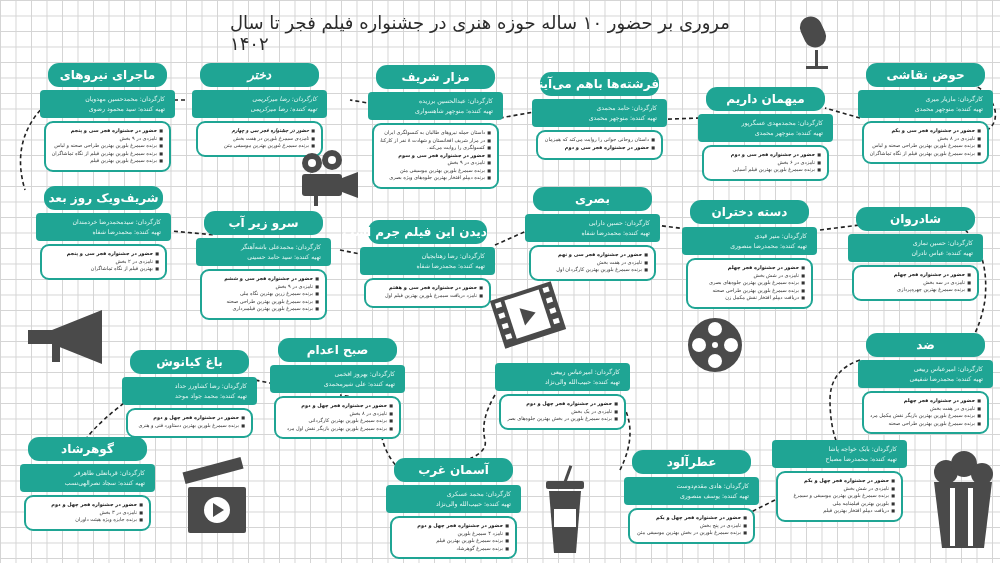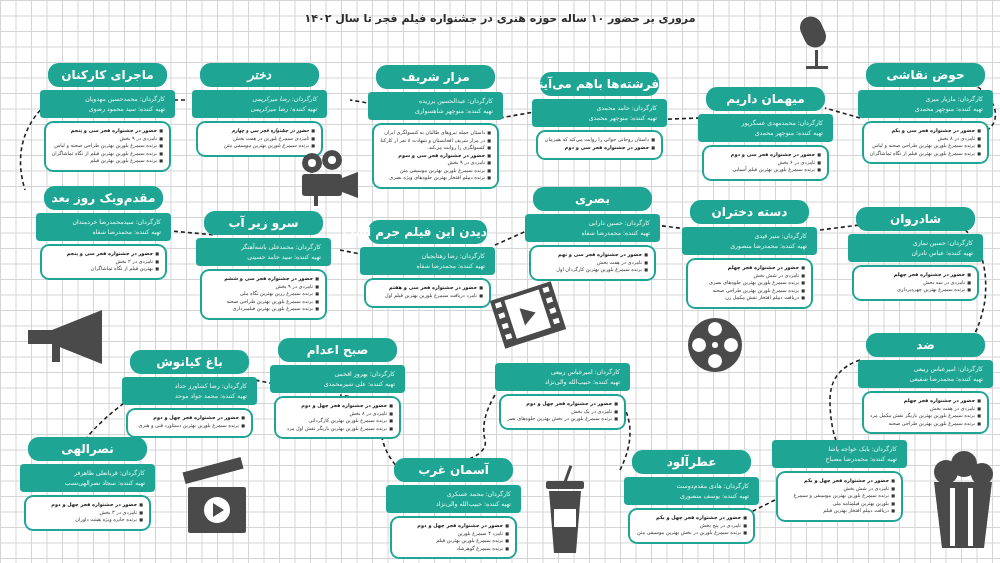--- a/index.html
+++ b/index.html
@@ -9,21 +9,21 @@
     background-color: #ffffff;
     background-image:
       linear-gradient(to right, #d4d4d4 1px, transparent 1px),
       linear-gradient(to bottom, #d4d4d4 1px, transparent 1px);
     background-size: 15.5px 15.5px;
     position: relative;
     direction: rtl;
   }
   .title {
     position: absolute; top: 12px; left: 230px; width: 540px;
-    text-align: center; font-weight: bold; font-size: 11px; color: #2c2c2c;
+    text-align: left; font-weight: normal; font-size: 18px; color: #2c2c2c;
     background: rgba(255,255,255,0.0);
   }
   .card { position: absolute; width: 135px; }
   .card .head {
     background: #1fa594; color: #fff; font-weight: bold; font-size: 12px;
     text-align: center; border-radius: 11px; height: 24px; line-height: 24px;
     margin: 0 8px; position: relative; z-index: 2; white-space: nowrap;
   }
   .card .crew {
     background: #1fa594; color: #e8f8f5; font-size: 6.2px; line-height: 10px;
@@ -234,36 +234,36 @@
       <div>تهیه کننده: رضا میرکریمی</div>
     </div>
   <ul class="info">
     <li class="strong">حضور در جشنواره فجر سی و چهارم</li>
     <li>نامزدی سیمرغ بلورین در هفت بخش</li>
     <li>برنده سیمرغ بلورین بهترین موسیقی متن</li>
   </ul>
 </div>
 
 <div class="card" style="left:40px;top:63px;">
-  <div class="head">ماجرای کارکنان</div>
+  <div class="head">ماجرای نیروهای</div>
   <div class="crew">
       <div>کارگردان: محمدحسین مهدویان</div>
       <div>تهیه کننده: سید محمود رضوی</div>
     </div>
   <ul class="info">
     <li class="strong">حضور در جشنواره فجر سی و پنجم</li>
     <li>نامزدی در ۹ بخش</li>
     <li>برنده سیمرغ بلورین بهترین طراحی صحنه و لباس</li>
     <li>برنده سیمرغ بلورین بهترین فیلم از نگاه تماشاگران</li>
     <li>برنده سیمرغ بلورین بهترین فیلم</li>
   </ul>
 </div>
 
 <div class="card" style="left:36px;top:186px;">
-  <div class="head">مقدم‌ویک روز بعد</div>
+  <div class="head">شریف‌ویک روز بعد</div>
   <div class="crew">
       <div>کارگردان: سیدمحمدرضا خردمندان</div>
       <div>تهیه کننده: محمدرضا شفاه</div>
     </div>
   <ul class="info">
     <li class="strong">حضور در جشنواره فجر سی و پنجم</li>
     <li>نامزدی در ۲ بخش</li>
     <li>بهترین فیلم از نگاه تماشاگران</li>
   </ul>
 </div>
@@ -423,21 +423,21 @@
       <div>کارگردان: رضا کشاورز حداد</div>
       <div>تهیه کننده: محمد جواد موحد</div>
     </div>
   <ul class="info">
     <li class="strong">حضور در جشنواره فجر چهل و دوم</li>
     <li>برنده سیمرغ بلورین بهترین دستاورد فنی و هنری</li>
   </ul>
 </div>
 
 <div class="card" style="left:20px;top:437px;">
-  <div class="head">نصرالهی</div>
+  <div class="head">گوهرشاد</div>
   <div class="crew">
       <div>کارگردان: قربانعلی طاهرفر</div>
       <div>تهیه کننده: سجاد نصرالهی‌نسب</div>
     </div>
   <ul class="info">
     <li class="strong">حضور در جشنواره فجر چهل و دوم</li>
     <li>نامزدی در ۳ بخش</li>
     <li>برنده جایزه ویژه هیئت داوران</li>
   </ul>
 </div>

